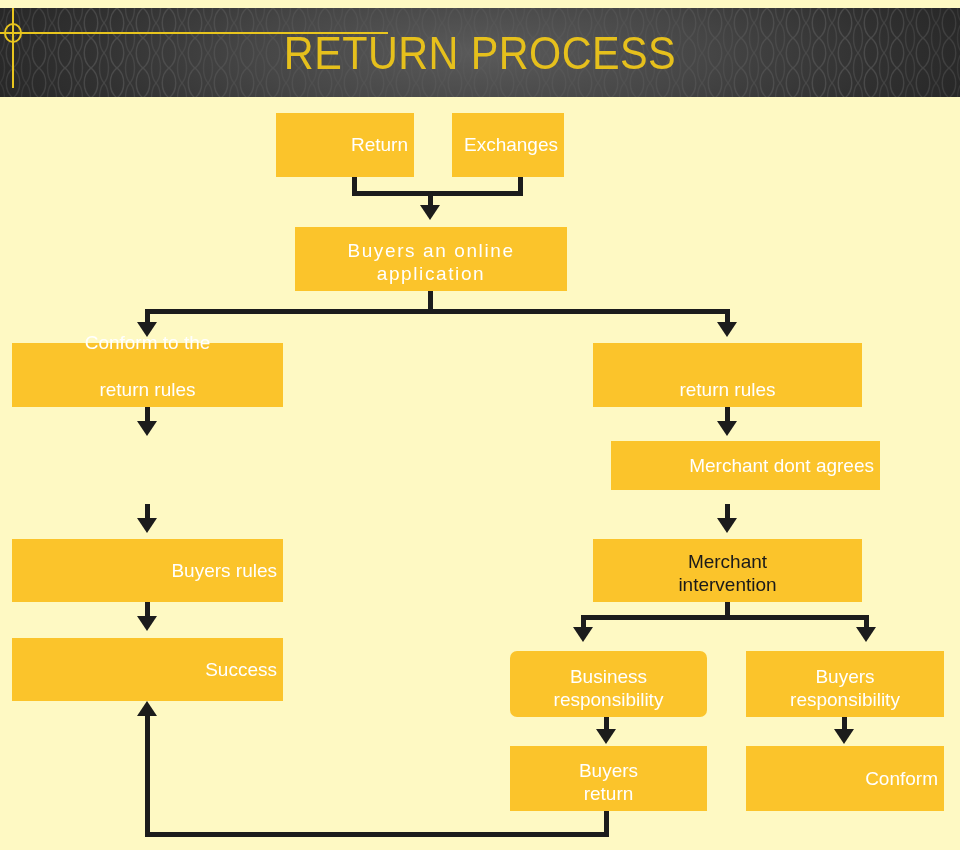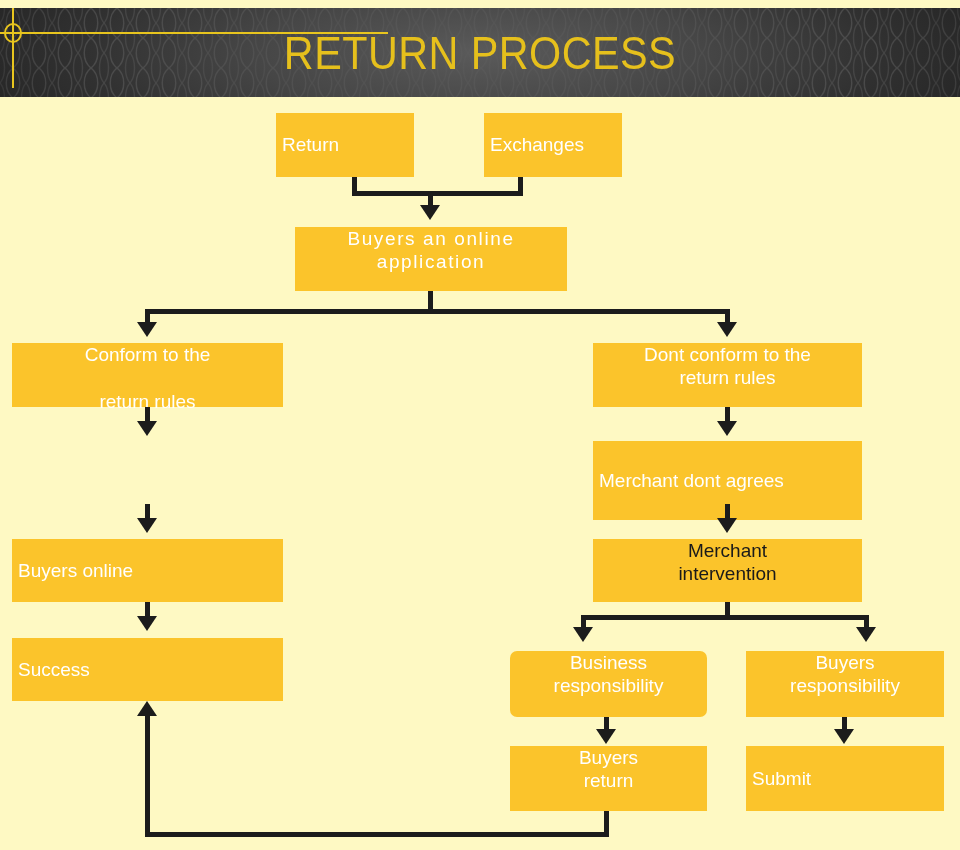--- a/index.html
+++ b/index.html
@@ -89,27 +89,27 @@
     box-sizing: border-box;
   }
 
   
   .node {
     position: absolute;
     background: #fbc42b;
     color: #ffffff;
     display: flex;
     align-items: center;
-    justify-content: flex-start;
+    justify-content: flex-end;
     text-align: center;
     font-size: 19px;
     line-height: 1.22;
     font-weight: 400;
     box-sizing: border-box;
-    padding: 0 6px;
+    padding: 6px 6px;
     font-family: "Liberation Sans", sans-serif;
   }
   .node.dark-text { color: #1a1a1a; }
   .node.spaced { letter-spacing: 1.6px; }
 
   
   .line-v, .line-h {
     position: absolute;
     background: #1c1c1c;
   }
@@ -156,21 +156,21 @@
     <div class="vline-deco"></div>
     <div class="circle-deco"></div>
 
     <div id="header-title">RETURN PROCESS</div>
   </div>
 
   <div class="node" style="left:276px; top:113px; width:138px; height:64px;">
     <span>Return</span>
   </div>
 
-  <div class="node" style="left:452px; top:113px; width:138px; height:64px;margin-left:32px;">
+  <div class="node" style="left:452px; top:113px; width:112px; height:64px;">
     <span>Exchanges</span>
   </div>
 
   <div class="line-v" style="left:352px; top:177px; height:19px;"></div>
   <div class="line-v" style="left:518px; top:177px; height:19px;"></div>
   <div class="line-h" style="left:352px; top:191px; width:171px;"></div>
   <div class="line-v" style="left:428px; top:191px; height:22px;"></div>
   <div class="arrow-down" style="left:420px; top:205px;"></div>
 
   <div class="node spaced" style="left:295px; top:227px; width:272px; height:64px; flex-direction:column;">
@@ -191,44 +191,43 @@
   </div>
 
   <div class="line-v" style="left:145px; top:407px; height:18px;"></div>
   <div class="arrow-down" style="left:137px; top:421px;"></div>
 
 
   <div class="line-v" style="left:145px; top:504px; height:18px;"></div>
   <div class="arrow-down" style="left:137px; top:518px;"></div>
 
   <div class="node" style="left:12px; top:539px; width:271px; height:63px;">
-    <span>Buyers online</span>
+    <span>Buyers rules</span>
   </div>
 
   <div class="line-v" style="left:145px; top:602px; height:18px;"></div>
   <div class="arrow-down" style="left:137px; top:616px;"></div>
 
   <div class="node" style="left:12px; top:638px; width:271px; height:63px;">
     <span>Success</span>
   </div>
 
   <div class="arrow-up" style="left:137px; top:701px;"></div>
   <div class="line-v" style="left:145px; top:714px; height:123px;"></div>
   <div class="line-h" style="left:145px; top:832px; width:464px;"></div>
   <div class="line-v" style="left:604px; top:811px; height:26px;"></div>
 
   <div class="node" style="left:593px; top:343px; width:269px; height:64px; flex-direction:column;">
-    <span>Dont conform to the</span>
     <span>return rules</span>
   </div>
 
   <div class="line-v" style="left:725px; top:407px; height:18px;"></div>
   <div class="arrow-down" style="left:717px; top:421px;"></div>
 
-  <div class="node" style="left:593px; top:441px; width:269px; height:79px;">
+  <div class="node" style="left:611px; top:441px; width:269px; height:49px;">
     <span>Merchant dont agrees</span>
   </div>
 
   <div class="line-v" style="left:725px; top:504px; height:18px;"></div>
   <div class="arrow-down" style="left:717px; top:518px;"></div>
 
   <div class="node dark-text" style="left:593px; top:539px; width:269px; height:63px; flex-direction:column;">
     <span>Merchant</span>
     <span>intervention</span>
   </div>
@@ -255,16 +254,16 @@
 
   <div class="line-v" style="left:842px; top:717px; height:15px;"></div>
   <div class="arrow-down" style="left:834px; top:729px;"></div>
 
   <div class="node" style="left:510px; top:746px; width:197px; height:65px; flex-direction:column;">
     <span>Buyers</span>
     <span>return</span>
   </div>
 
   <div class="node" style="left:746px; top:746px; width:198px; height:65px;">
-    <span>Submit</span>
+    <span>Conform</span>
   </div>
 
 </div>
 
 </body></html>

